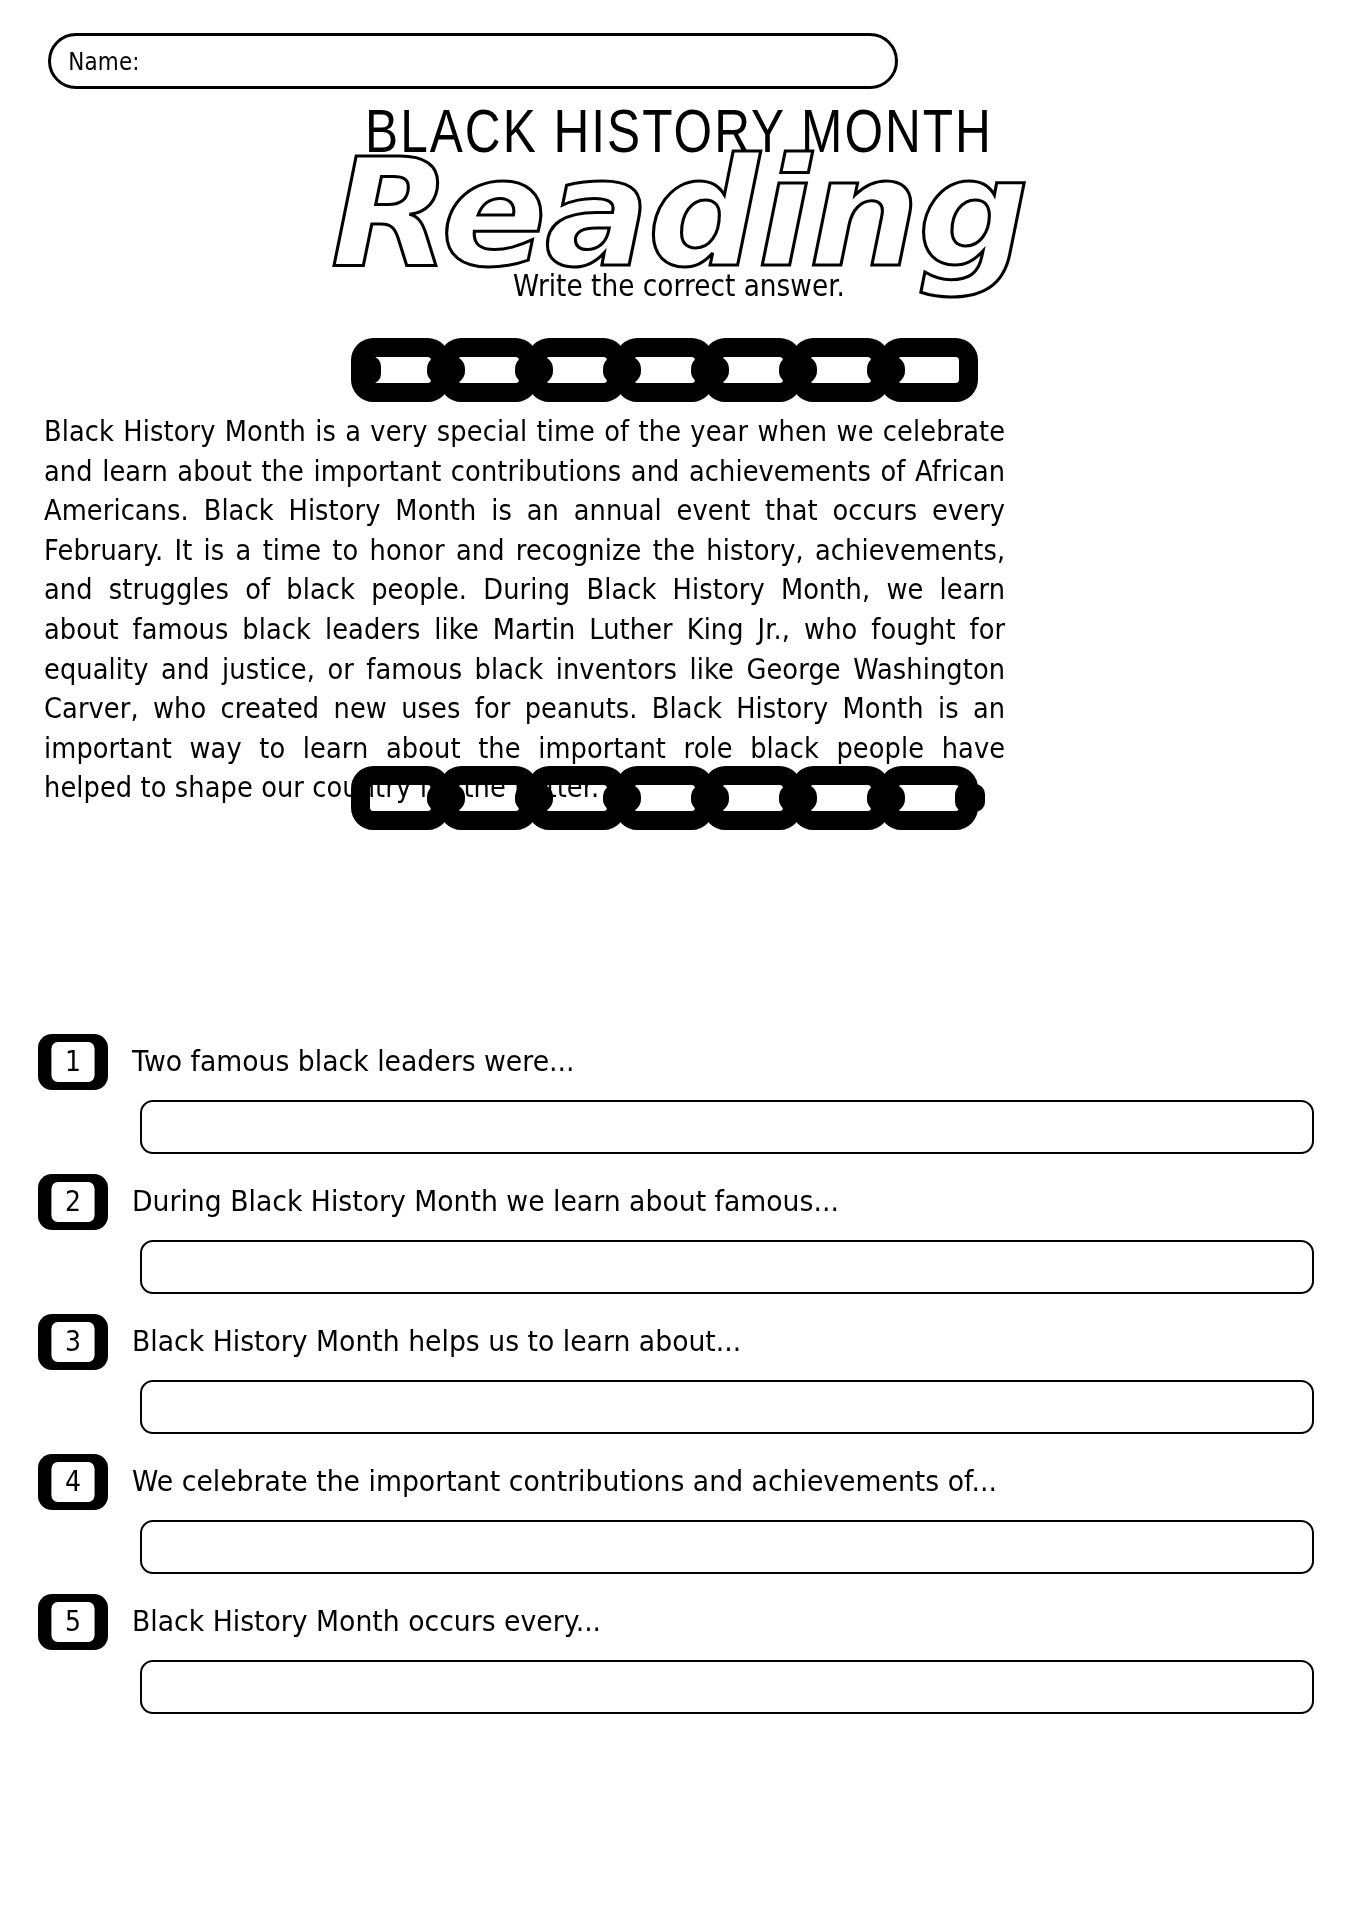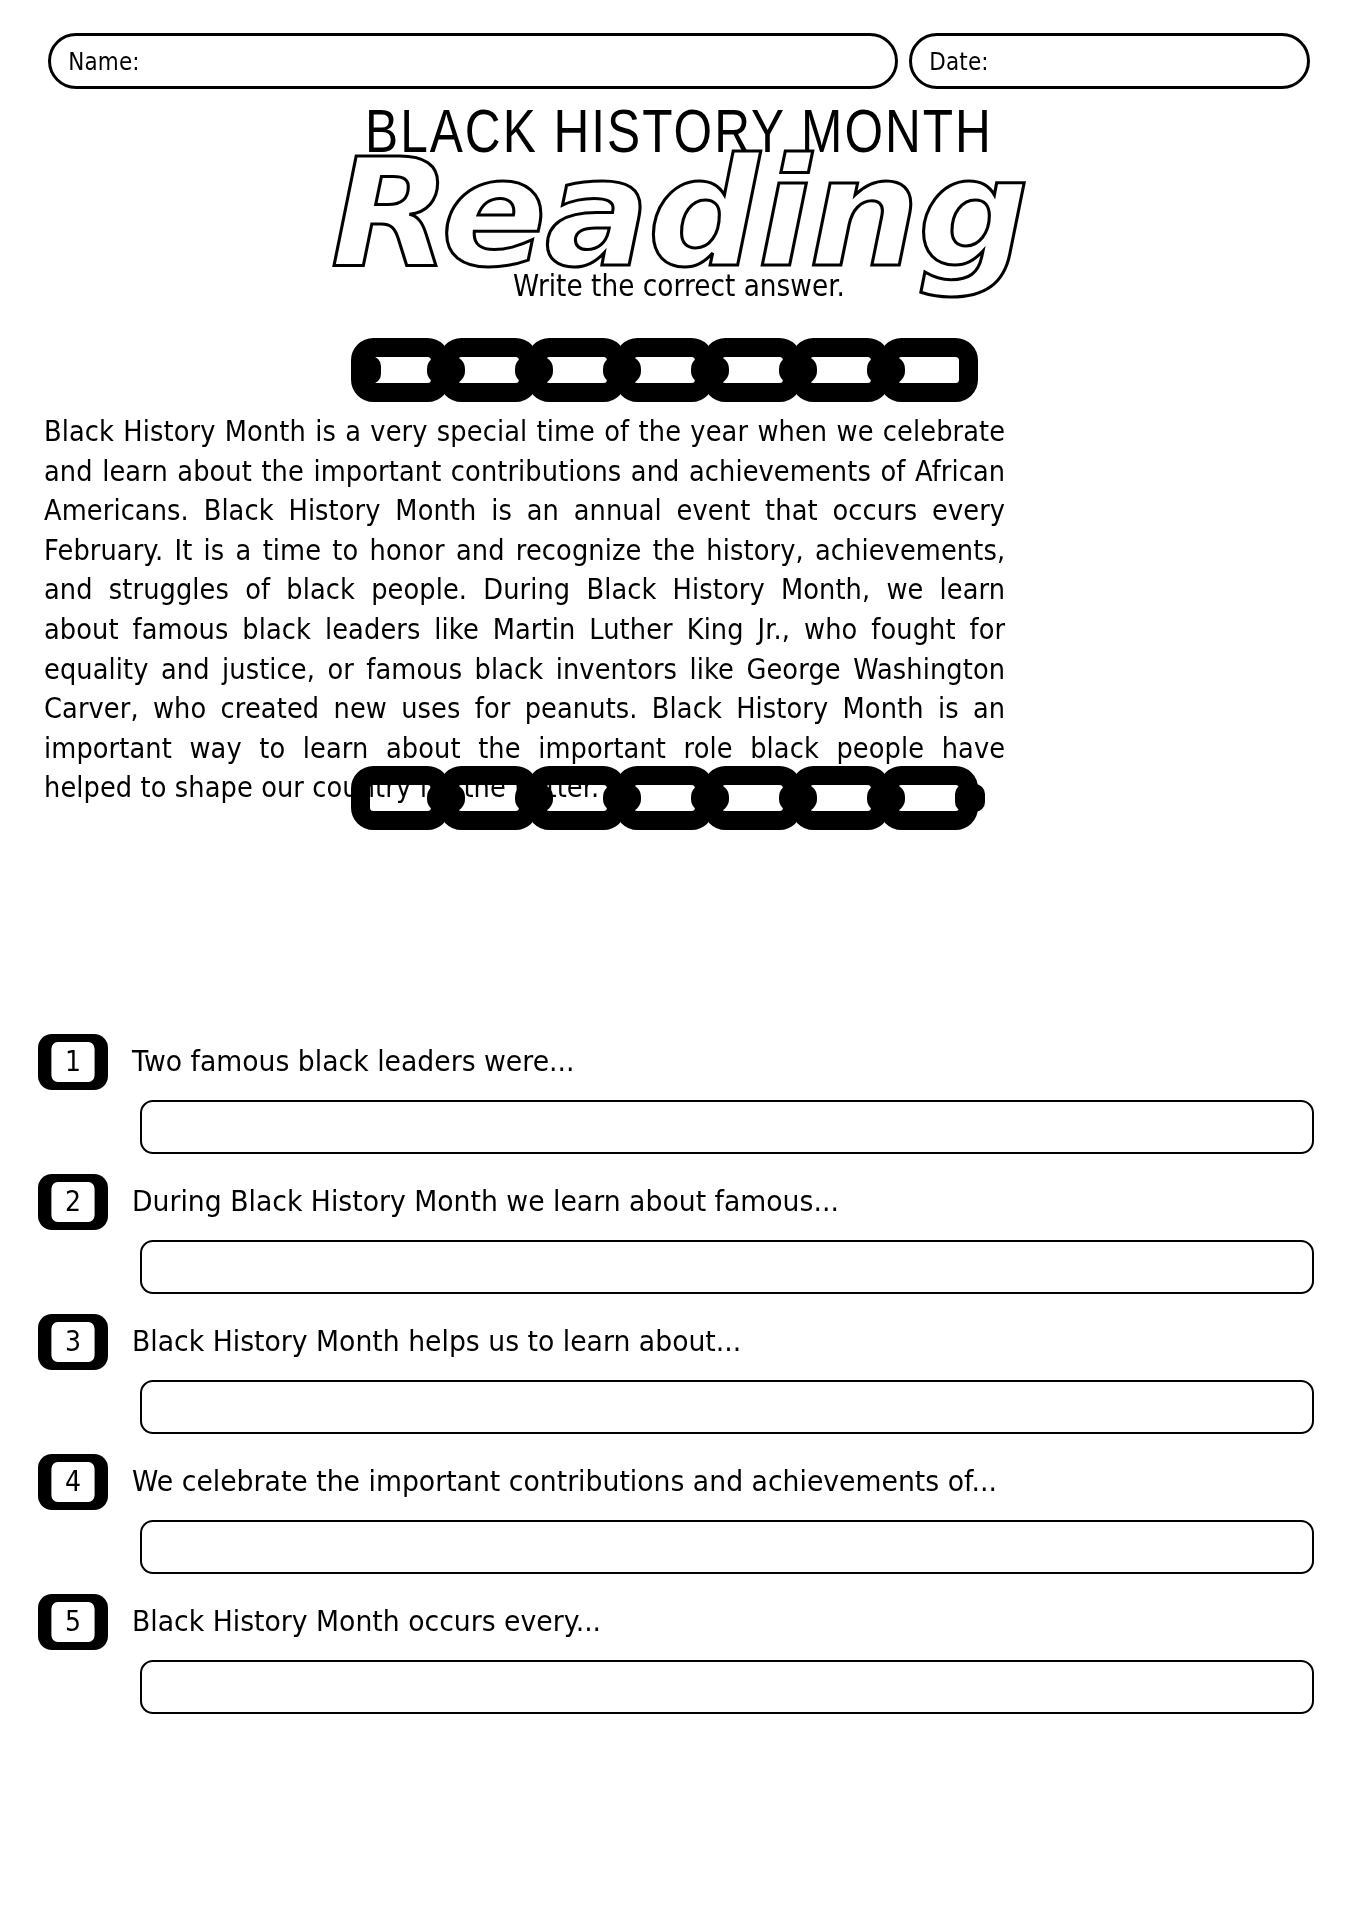--- a/index.html
+++ b/index.html
@@ -201,23 +201,20 @@
   }
 </style>
 </head>
 <body>
 
 <div class="page">
 
   <div class="namedate-row">
     <div class="field-box name">
       <span class="field-label">Name:</span>
-    </div>
-    <div class="field-box date">
-      <span class="field-label">Date:</span>
     </div>
   </div>
 
   <div class="title-main">BLACK HISTORY MONTH</div>
   <div class="title-bubble">Reading</div>
   <div class="title-sub">Write the correct answer.</div>
 
   <div class="chain top">
     <svg width="660" height="68" viewBox="0 0 660 68">
       <g fill="#000000">

